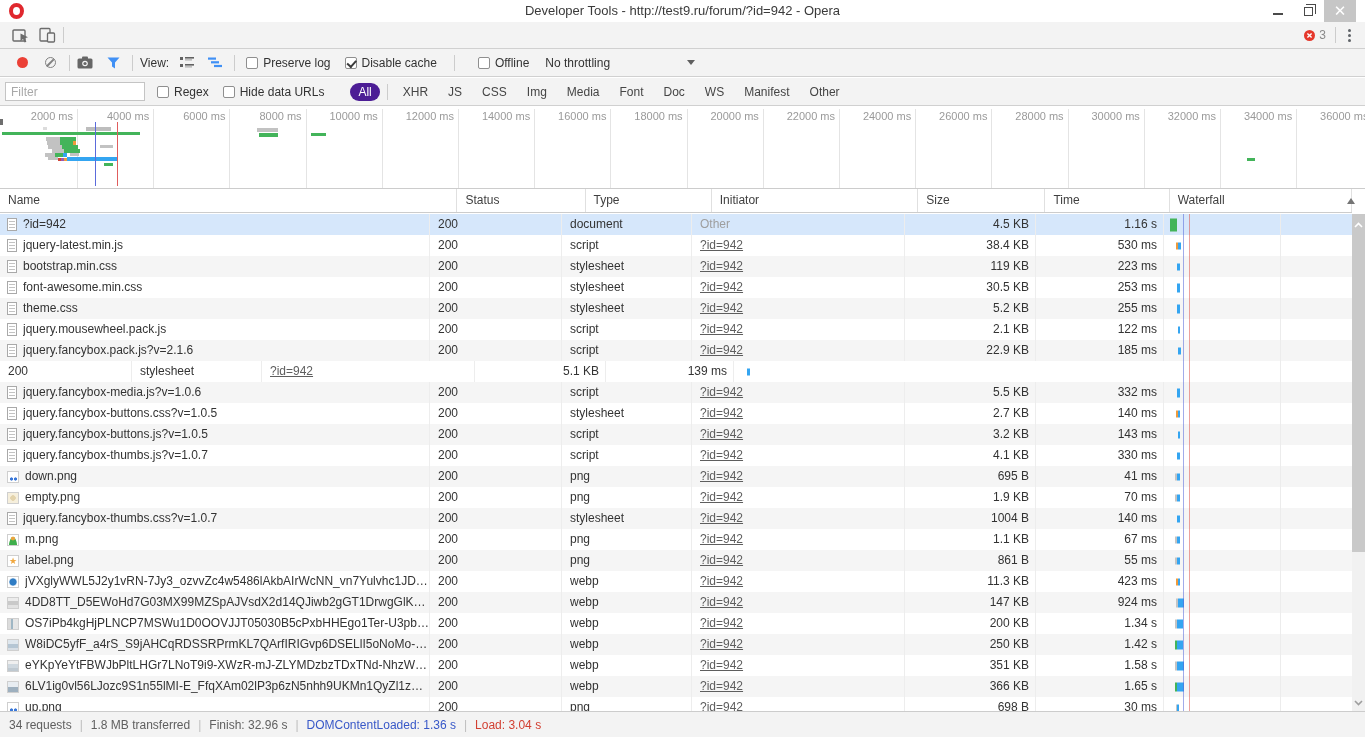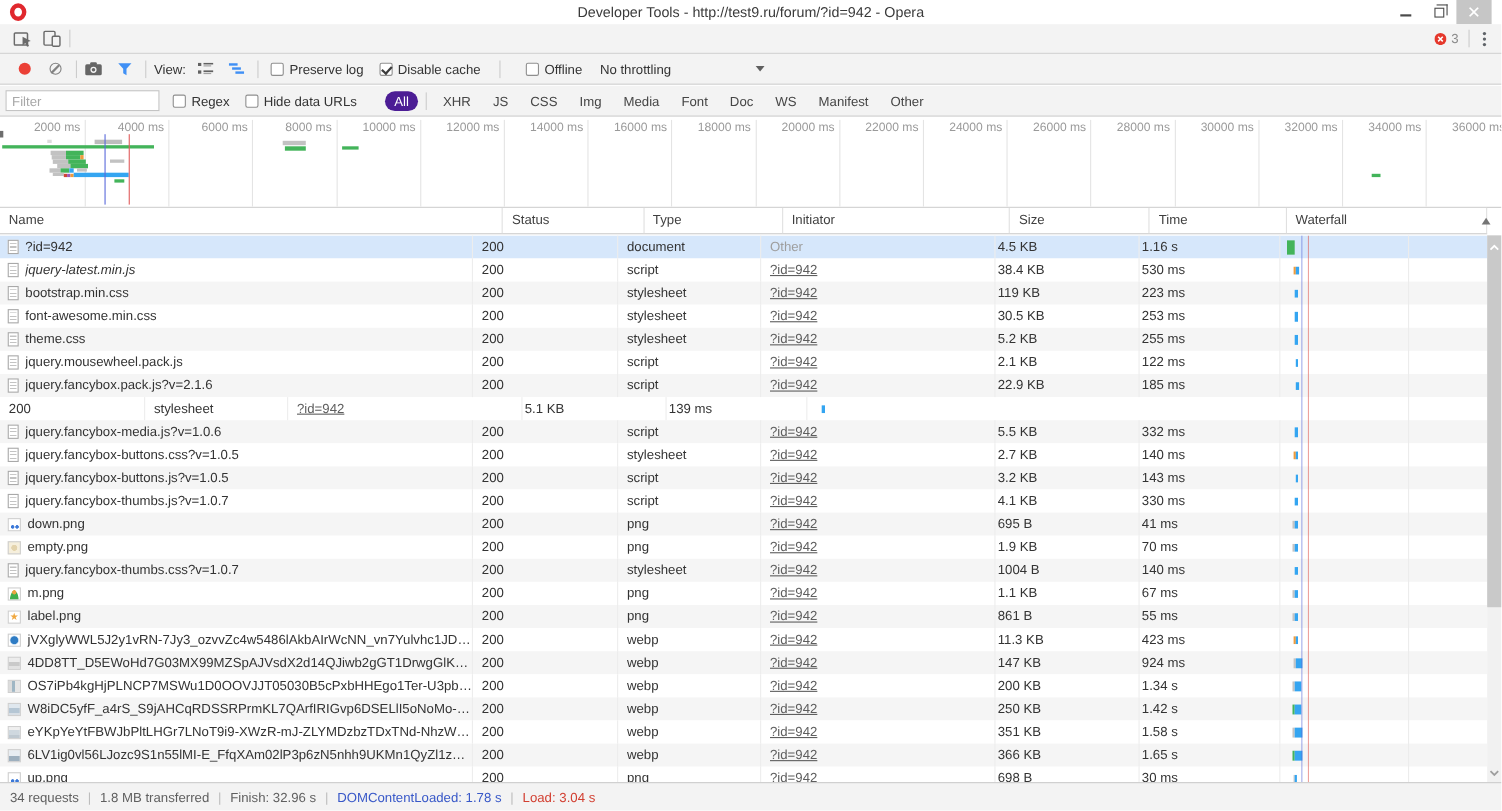--- a/index.html
+++ b/index.html
@@ -63,21 +63,21 @@
   
   .thead { position:absolute; left:0; top:189px; width:1352px; height:24px; background:#fff; border-bottom:1px solid #ccc; display:flex; }
   .th { line-height:23px; padding-left:8px; color:#3f3f3f; border-right:1px solid #e0e0e0; position:relative; white-space:nowrap; overflow:hidden; }
   .sort-asc { position:absolute; right:4px; top:9px; width:0; height:0; border-left:4px solid transparent; border-right:4px solid transparent; border-bottom:6px solid #757575; }
   .rows { position:absolute; left:0; top:214px; width:1352px; height:497px; overflow:hidden; background:#fff; }
   .row { display:flex; height:21px; line-height:21px; background:#fff; }
   .row.stripe { background:#f5f5f5; }
   .row.selected { background:#d6e7fb; }
   .cell { border-right:1px solid #ededed; height:21px; overflow:hidden; white-space:nowrap; padding-left:8px; }
   .cell.name { display:flex; align-items:center; padding-left:7px; }
-  .cell.num { text-align:left; padding-right:6px; padding-left:2px; }
+  .cell.num { text-align:right; padding-right:6px; padding-left:2px; }
   .cell .ntext { margin-left:6px; overflow:hidden; text-overflow:ellipsis; }
   .init-link { color:#5e5e5e; text-decoration:underline; cursor:pointer; }
   .init-other { color:#9e9e9e; }
   .cell.wf { position:relative; border-right:none; }
   .wfbar { position:absolute; top:50%; transform:translateY(-50%); display:flex; }
   .wfseg { height:100%; }
   .overlay-line { position:absolute; top:0; bottom:0; width:1px; pointer-events:none; }
 
   
   .fi { flex:none; }
@@ -331,21 +331,21 @@
       <div class="cell" style="width: 213px;"><span class="init-other">Other</span></div>
       <div class="cell num" style="width: 131px;">4.5 KB</div>
       <div class="cell num" style="width: 128px;">1.16 s</div>
       <div class="cell wf" style="width: 188px;">
         <div class="wfbar" style="left: 6px; height: 13px;">
           <div class="wfseg" style="width: 7px; background: rgb(67, 180, 90);"></div>
         </div>
       </div>
     </div>
     <div class="row">
-      <div class="cell name" style="width: 430px; font-style: italic;">
+      <div class="cell name" style="width: 430px;">
         <div class="fi fi-doc"></div>
         <span class="ntext">jquery-latest.min.js</span>
       </div>
       <div class="cell" style="width: 132px;">200</div>
       <div class="cell" style="width: 130px;">script</div>
       <div class="cell" style="width: 213px;"><span class="init-link">?id=942</span></div>
       <div class="cell num" style="width: 131px;">38.4 KB</div>
       <div class="cell num" style="width: 128px;">530 ms</div>
       <div class="cell wf" style="width: 188px;">
         <div class="wfbar" style="left: 12px; height: 7px;">
@@ -734,16 +734,16 @@
   </div>
 </div>
 
 <div class="statusbar">
   <span>34 requests</span>
   <span class="sep">|</span>
   <span>1.8 MB transferred</span>
   <span class="sep">|</span>
   <span>Finish: 32.96 s</span>
   <span class="sep">|</span>
-  <span class="stat-dcl">DOMContentLoaded: 1.78 s</span>
+  <span class="stat-dcl">DOMContentLoaded: 1.36 s</span>
   <span class="sep">|</span>
   <span class="stat-load">Load: 3.04 s</span>
 </div>
 
 </body></html>

